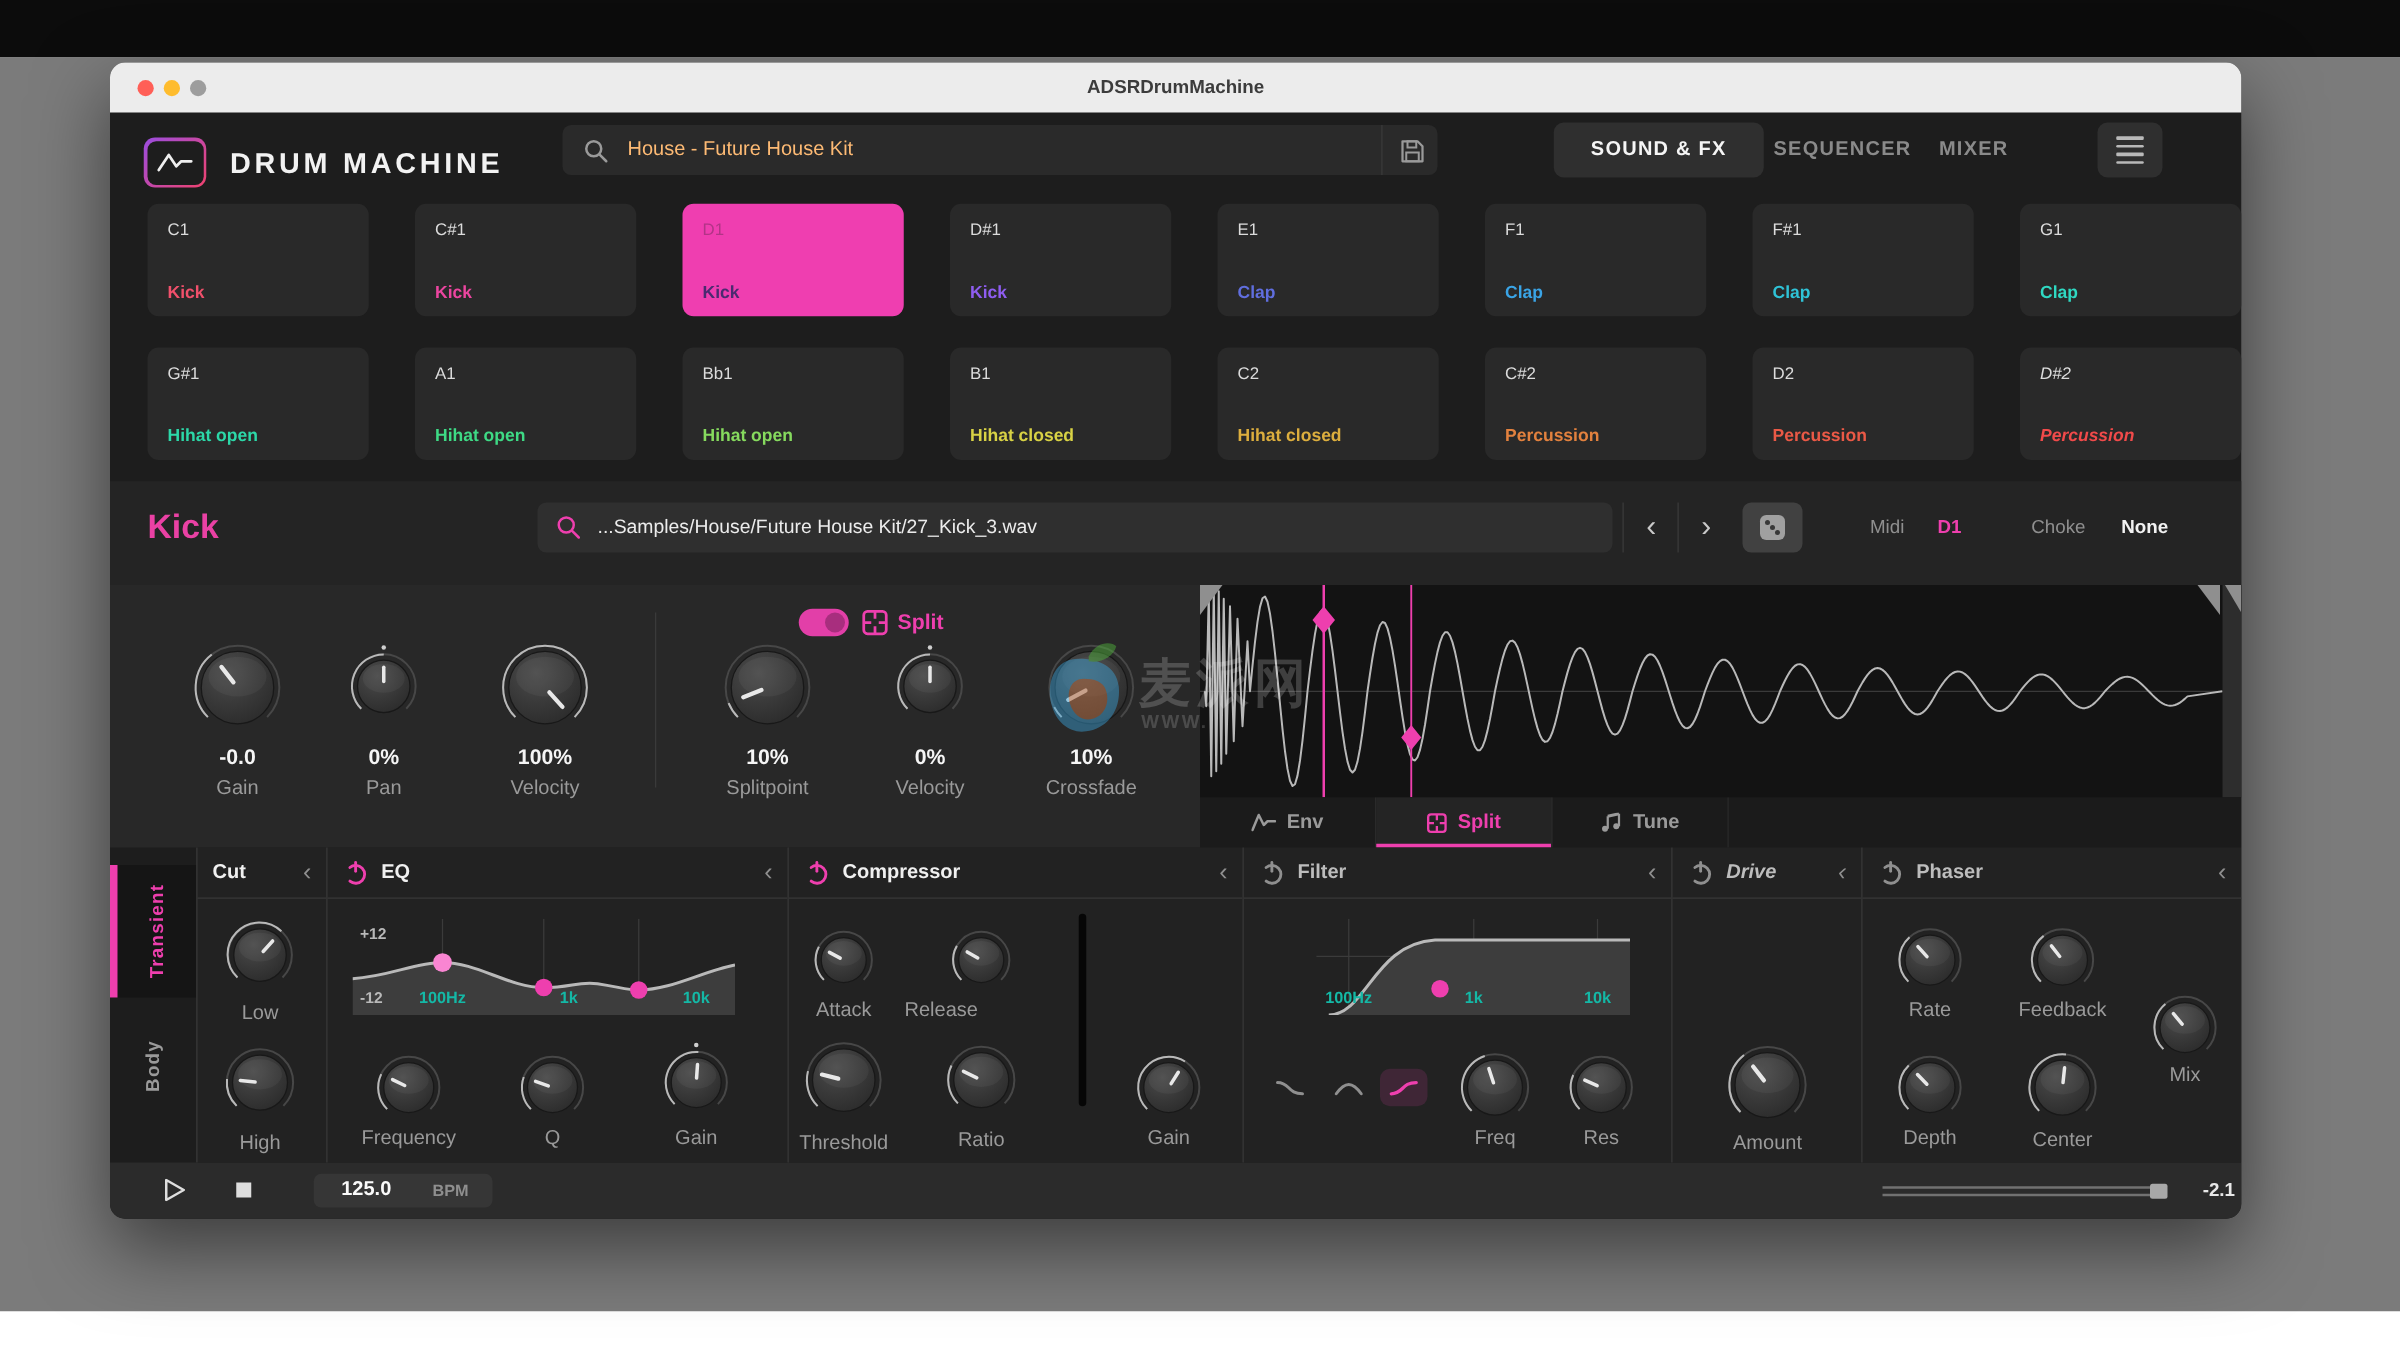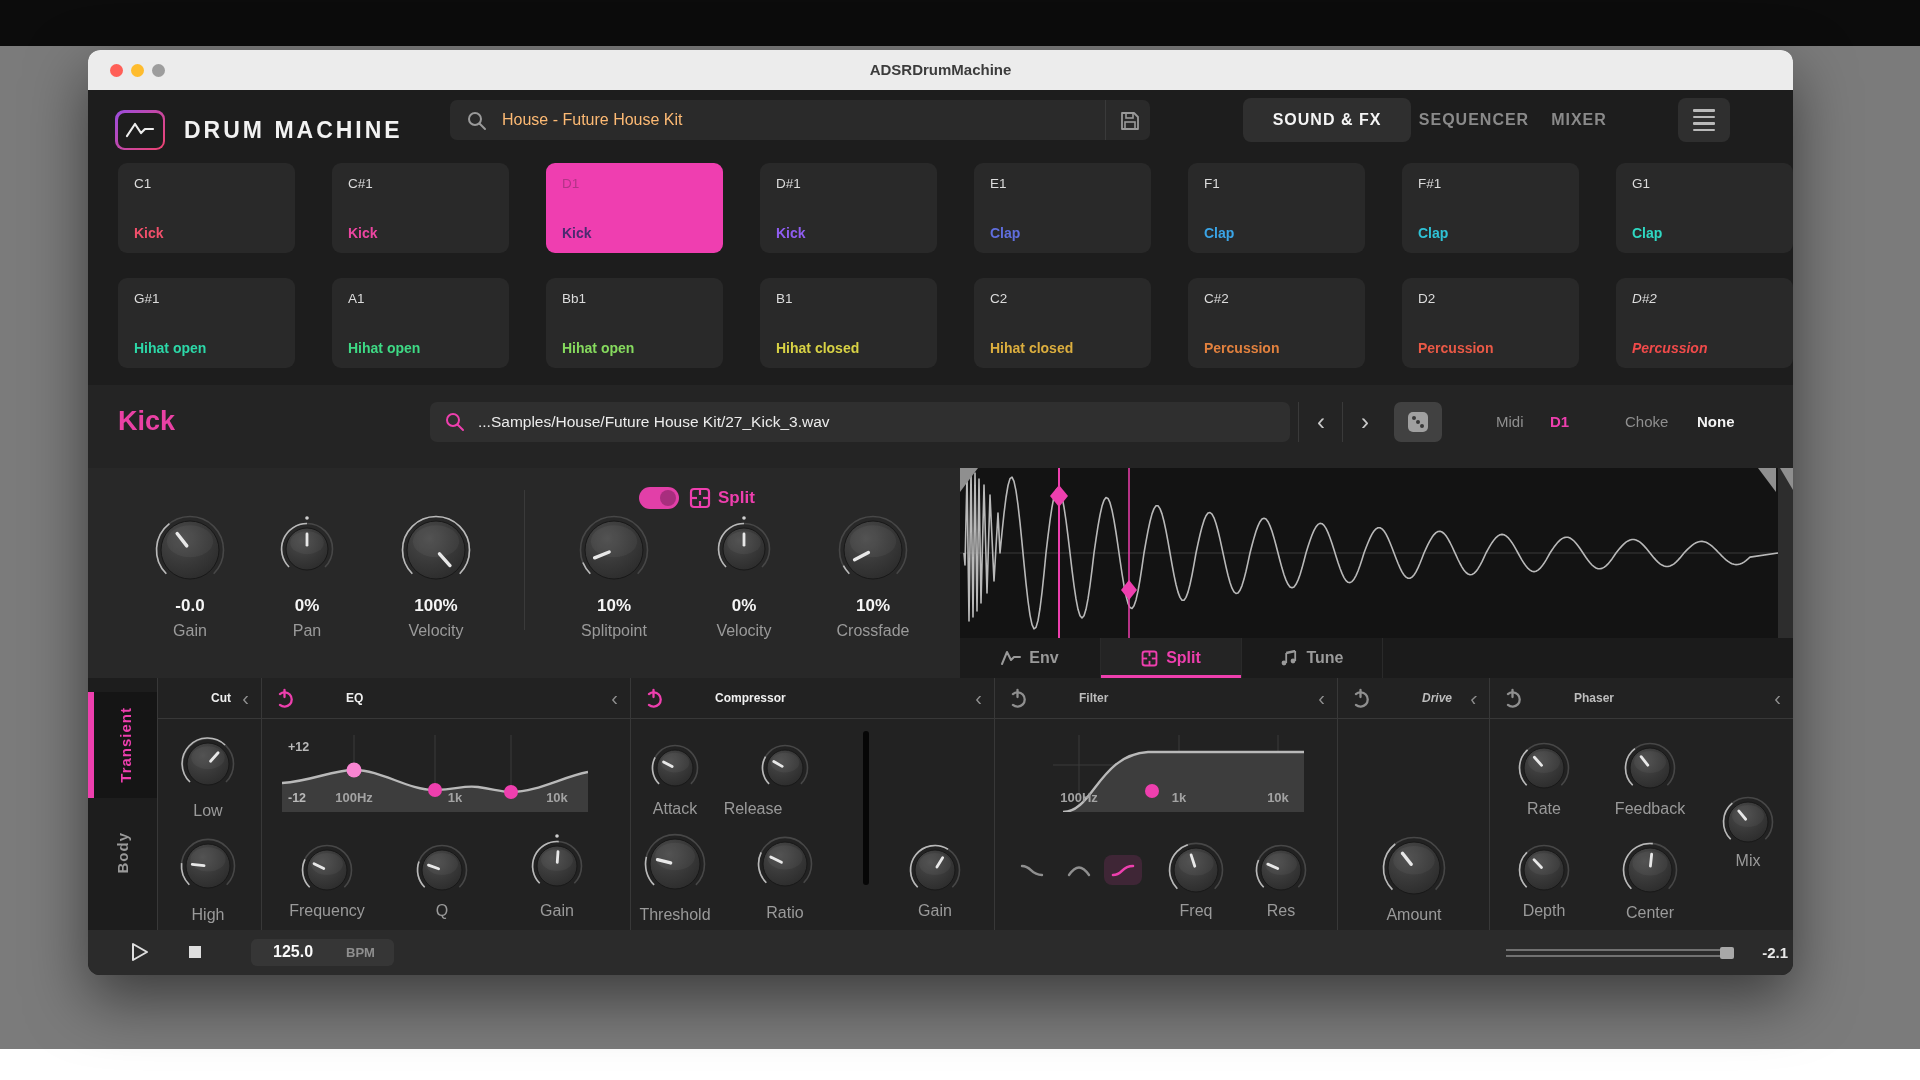--- a/index.html
+++ b/index.html
@@ -45,26 +45,26 @@
   .wavetab{width:140px;height:40px;display:flex;align-items:center;justify-content:center;gap:8px;font-size:16px;font-weight:600;color:#9a9a9a;border-right:1px solid #2a2a2a;cursor:pointer;}
   .wavetab.active{background:#242424;color:#ee3fae;box-shadow:inset 0 -3px 0 #ee3fae;}
   .toggle{position:absolute;width:40px;height:22px;border-radius:11px;background:#e23fa8;}
   .toggle i{position:absolute;right:3px;top:3px;width:16px;height:16px;border-radius:50%;background:#a82e7e;}
   .knob-label{position:absolute;width:130px;text-align:center;font-size:16px;color:#9a9a9a;}
   .knob-value{position:absolute;width:130px;text-align:center;font-size:17px;font-weight:600;color:#f5f5f5;}
   .knob-box{position:absolute;}
   
   .panel{position:absolute;top:588px;height:252px;border-left:1px solid #383838;background:#222222;box-sizing:border-box;}
   .panel-h{height:40px;display:flex;align-items:center;padding:0 12px;border-bottom:1px solid #383838;gap:10px;}
-  .panel-title{font-size:12px;font-weight:700;color:#f0f0f0;margin-left:41px;}
+  .panel-title{font-size:16px;font-weight:700;color:#f0f0f0;}
   .panel-title.off{color:#bdbdbd;font-weight:600;}
   .panel-chev{margin-left:auto;font-size:20px;color:#8f8f8f;line-height:1;}
   .rail-tab{position:absolute;left:0;width:69px;display:flex;align-items:center;justify-content:center;}
   .rail-tab span{writing-mode:vertical-rl;transform:rotate(180deg);font-size:15px;font-weight:700;letter-spacing:1px;}
-  .gtick{position:absolute;width:70px;text-align:center;font-size:13px;font-weight:700;color:#a3a3a3;}
+  .gtick{position:absolute;width:70px;text-align:center;font-size:13px;font-weight:700;color:#14b8a6;}
   .gaxis{position:absolute;font-size:12.5px;font-weight:700;color:#b9b9b9;}
   .ftype{position:absolute;width:38px;height:30px;display:flex;align-items:center;justify-content:center;border-radius:8px;cursor:pointer;}
   .ftype.active{background:rgba(238,63,174,.14);}
   .meterbar{position:absolute;width:6px;height:154px;background:#060606;border-radius:3px;}
   
   .transport{left:0;top:840px;width:1705px;height:45px;background:#2b2b2b;border-radius:0 0 12px 12px;}
   .bpm-pill{position:absolute;left:163px;top:9px;width:143px;height:27px;background:#363636;border-radius:6px;}
   .slider-line{position:absolute;height:2px;background:#717171;}
   .watermark{position:absolute;left:745px;top:415px;width:260px;height:110px;opacity:.55;pointer-events:none;z-index:6;}
   .wm-text{position:absolute;left:78px;top:14px;font-size:42px;font-weight:800;color:rgba(255,255,255,.34);letter-spacing:4px;}
@@ -226,20 +226,29 @@
           <span class="abs" style="left:95px;top:6px;font-size:13px;font-weight:700;color:#8f8f8f;">BPM</span>
         </div>
         <div>
           <span class="slider-line" style="left:1418px;top:19px;width:227px;"></span>
           <span class="slider-line" style="left:1418px;top:25px;width:227px;"></span>
           <span class="abs" style="left:1632px;top:17px;width:14px;height:12px;background:#a8a8a8;border-radius:2px;"></span>
         </div>
         <span class="abs" style="left:1640px;top:14px;width:60px;text-align:right;font-size:15px;font-weight:600;color:#e8e8e8;">-2.1</span>
       </div>
 
+      <div class="watermark">
+        <svg width="72" height="84" viewBox="0 0 72 84">
+          <path d="M30,22 C10,22 4,42 8,58 C12,74 24,82 36,80 C52,78 64,64 62,44 C60,28 46,22 30,22 Z" fill="#3a9fd4" opacity=".85"></path>
+          <path d="M38,20 C44,8 56,8 60,12 C58,20 48,26 38,24 Z" fill="#4fae3c" opacity=".9"></path>
+          <path d="M34,38 C24,38 20,48 23,58 C26,68 34,72 41,70 C50,68 55,58 52,48 C50,40 42,38 34,38 Z" fill="#b06236" opacity=".95"></path>
+        </svg>
+        <span class="wm-text">麦派网</span>
+        <span class="wm-url">WWW.</span>
+      </div>
 
     <div class="main-tab active" style="left:1155px;width:168px;">SOUND &amp; FX</div>
         <div class="main-tab" style="left:1330px;width:112px;">SEQUENCER</div>
         <div class="main-tab" style="left:1452px;width:78px;">MIXER</div>
         <div class="pad" style="left:30px;top:73px;">
           <div class="note">C1</div>
           <div class="plabel" style="color:#f0506b;">Kick</div>
         </div>
         <div class="pad" style="left:244px;top:73px;">
           <div class="note">C#1</div>

